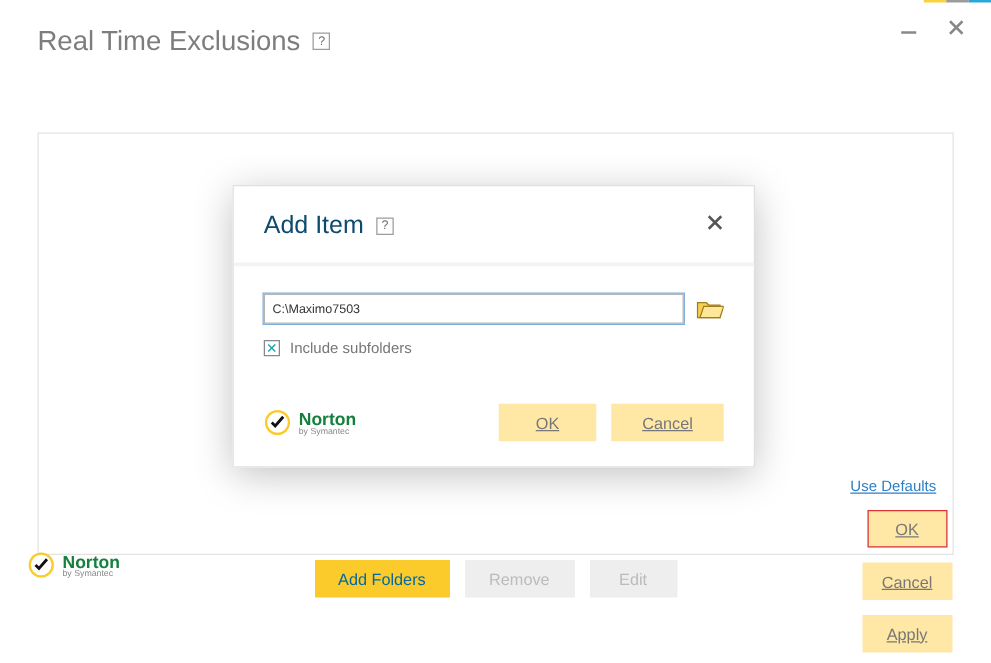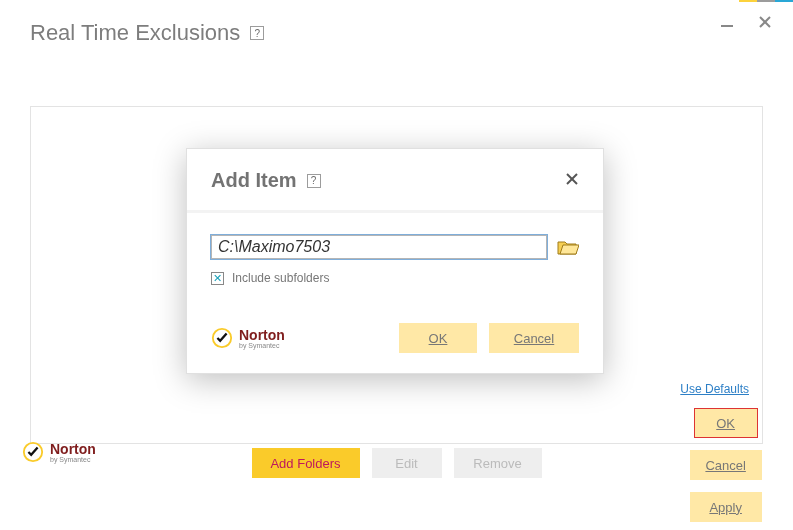--- a/index.html
+++ b/index.html
@@ -9,41 +9,41 @@
   .top-tiny div { height:2px; }
   .win-controls { position:absolute; top:14px; right:20px; display:flex; gap:22px; align-items:center; z-index:11; }
   .ic { width:16px; height:16px; display:flex; align-items:center; justify-content:center; color:#777; font-size:16px; cursor:pointer; }
   .header { position:absolute; top:20px; left:30px; display:flex; align-items:center; gap:10px;justify-content:flex-end; }
   .header h1 { font-size:22px; font-weight:300; color:#7d7d7d; margin:0; }
   .help-sq { width:14px; height:14px; border:1px solid #9c9c9c; color:#6b6b6b; font-size:10px; display:flex; align-items:center; justify-content:center; cursor:pointer; }
   .subtitle { position:absolute; top:80px; left:30px; font-size:12px; color:#888; }
   .list-area { position:absolute; top:106px; left:30px; right:30px; bottom:86px; border:1px solid #e3e3e3; background:#fff; }
   .btn-row1 { position:absolute; left:0; right:0; bottom:52px; display:flex; justify-content:center; gap:12px; }
   .btn { height:30px; min-width:88px; padding:0 12px; font-size:13px; border:none; display:flex; align-items:center; justify-content:center; cursor:pointer; font-family:inherit; }
-  .btn-accent { background:#facb2a; color:#be185d; }
+  .btn-accent { background:#facb2a; color:#0369a1; }
   .btn-soft { background:#ffe8a6; color:#777;text-decoration:underline; }
   .btn-dis { background:#eee; color:#bbb; cursor:default; }
   .footer { position:absolute; left:0; right:0; bottom:8px; display:flex; align-items:center; padding:0 22px; }
   .norton { display:flex; align-items:center; gap:6px; }
   .norton-txt { line-height:1; }
-  .norton-txt .big { font-size:14px; font-weight:700; color:#7f1d1d; }
+  .norton-txt .big { font-size:14px; font-weight:700; color:#15803d; }
   .norton-txt .small { font-size:7px; color:#888; }
   .link { color:#2d7fc6; font-size:12px; text-decoration:underline; cursor:pointer; margin-right:22px; }
   .footer-right { margin-left:auto; display:flex; align-items:center; gap:12px;flex-direction:column; }
   .btn-outline-red { border:1px solid #d33; }
 
   
   .modal { position:absolute; left:186px; top:148px; width:418px; background:#fff; border:1px solid #e0e0e0; box-shadow:0 6px 30px rgba(0,0,0,0.25); z-index:15; }
   .m-head { display:flex; align-items:center; padding:20px 24px 18px; gap:10px; }
-  .m-head h2 { font-size:20px; font-weight:700; color:#737373; margin:0; }
+  .m-head h2 { font-size:20px; font-weight:400; color:#0c4a6e; margin:0; }
   .m-close { margin-left:auto; cursor:pointer; color:#555; font-size:16px; }
   .m-sep { height:3px; background:#f3f3f3; }
   .m-body { padding:22px 24px 10px; }
   .input-row { display:flex; align-items:center; gap:10px; }
-  .txt { flex:1; height:24px; border:1px solid #b5b5b5; font-size:16px; padding:2px 6px; font-family:inherit; color:#333; outline:1px solid #7faeda;font-style:italic; }
+  .txt { flex:1; height:24px; border:1px solid #b5b5b5; font-size:10px; padding:2px 6px; font-family:inherit; color:#333; outline:1px solid #7faeda; }
   .browse-ic { width:22px; height:18px; cursor:pointer; display:flex; align-items:center; justify-content:center; }
   .chk-row { display:flex; align-items:center; gap:8px; margin-top:12px; color:#777; font-size:12px; }
   .chk { width:13px; height:13px; border:1px solid #888; display:flex; align-items:center; justify-content:center; color:#1aa0b8; font-size:11px; background:#fff; cursor:pointer;}
   .m-foot { display:flex; align-items:center; padding:28px 24px 20px; gap:12px; }
   .m-foot .norton { flex:1; }
 
   svg.tick { width:22px; height:22px; }
 </style>
 </head>
 <body>
@@ -73,22 +73,22 @@
   <div class="header">
     <h1>Real Time Exclusions</h1>
     <span class="help-sq">?</span>
   </div>
 
 
   <div class="list-area"></div>
 
   <div class="btn-row1">
     <button class="btn btn-accent" style="min-width:108px">Add Folders</button>
+    <button class="btn btn-dis">Remove</button>
     <button class="btn btn-dis" style="min-width:70px">Edit</button>
-    <button class="btn btn-dis">Remove</button>
   </div>
 
   <div class="footer">
     <div class="norton">
       <svg class="tick" viewBox="0 0 24 24">
           <circle cx="12" cy="12" r="10" fill="none" stroke="#facb2a" stroke-width="2"></circle>
           <path d="M7 12 l3 3 l7 -8" fill="none" stroke="#111" stroke-width="2.5"></path>
         </svg>
       <div class="norton-txt">
         <div class="big">Norton</div>

